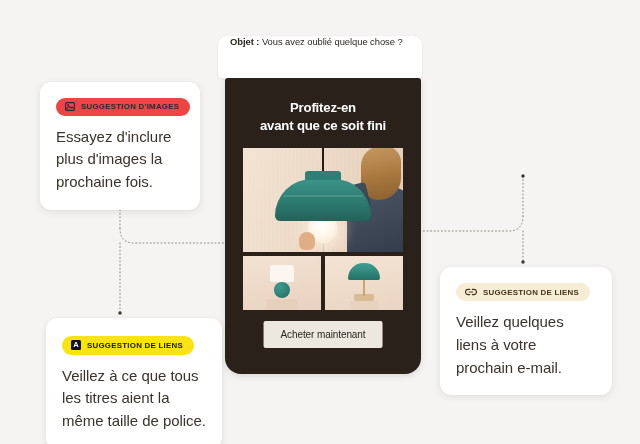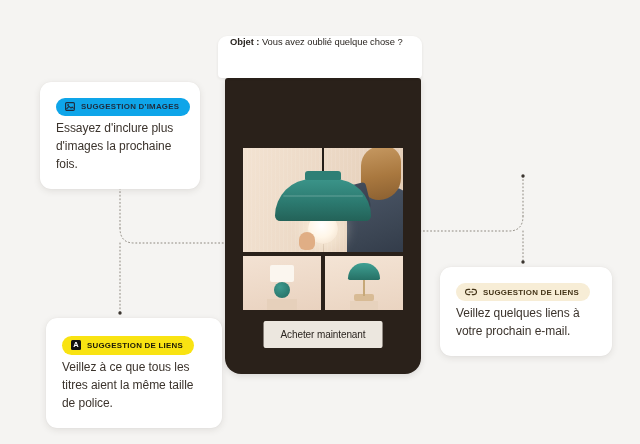--- a/index.html
+++ b/index.html
@@ -269,39 +269,39 @@
     gap: 6px;
     border-radius: 999px;
     padding: 4.5px 11px 4.5px 9px;
     font-size: 7.9px;
     font-weight: 700;
     letter-spacing: 0.25px;
     white-space: nowrap;
   }
   .badge svg { display: block; flex: none; }
 
-  .badge-images  { background: #0ea5e9; color: #1f2b3d; }
+  .badge-images  { background: #ef4444; color: #1f2b3d; }
   .badge-hover   { background: #e2ad4e; color: #3a2a0c; }
   .badge-font    { background: #f9e312; color: #1c1a08; }
   .badge-links   { background: #f7edd6; color: #443418; }
 
   .badge-font .letter-a {
     width: 10px; height: 10px;
     background: #121110;
     color: #ffffff;
     border-radius: 1.5px;
     font-size: 7.5px;
     font-weight: 700;
     line-height: 10px;
     text-align: center;
   }
 
   .card-text {
-    margin-top: 3px;
-    font-size: 12px;
+    margin-top: 10px;
+    font-size: 15px;
     line-height: 1.52;
     color: #3b332c;
     letter-spacing: -0.05px;
   }
 
   
   .card-images { left: 40px;  top: 82px;  width: 160px; }
   .card-hover  { left: 424px; top: 82px;  width: 178px; }
   .card-font   { left: 46px;  top: 318px; width: 176px; }
   .card-links  { left: 440px; top: 267px; width: 172px; }
@@ -332,20 +332,24 @@
   </svg>
 
   <div class="subject-bar">
     <span class="subject-text"><b>Objet :</b>
       <span>Vous avez oublié quelque chose ?</span>
     </span>
   </div>
 
   <div class="phone">
 
+    <div class="headline">
+      <div>Profitez-en</div>
+      <div>avant que ce soit fini</div>
+    </div>
 
     <div class="hero">
       <div class="hero-wall"></div>
       <div class="hero-corner"></div>
       <div class="person-body"></div>
       <div class="person-hair"></div>
       <div class="person-arm"></div>
       <div class="person-hand"></div>
       <div class="lamp-cord"></div>
       <div class="lamp-bulb"></div>

